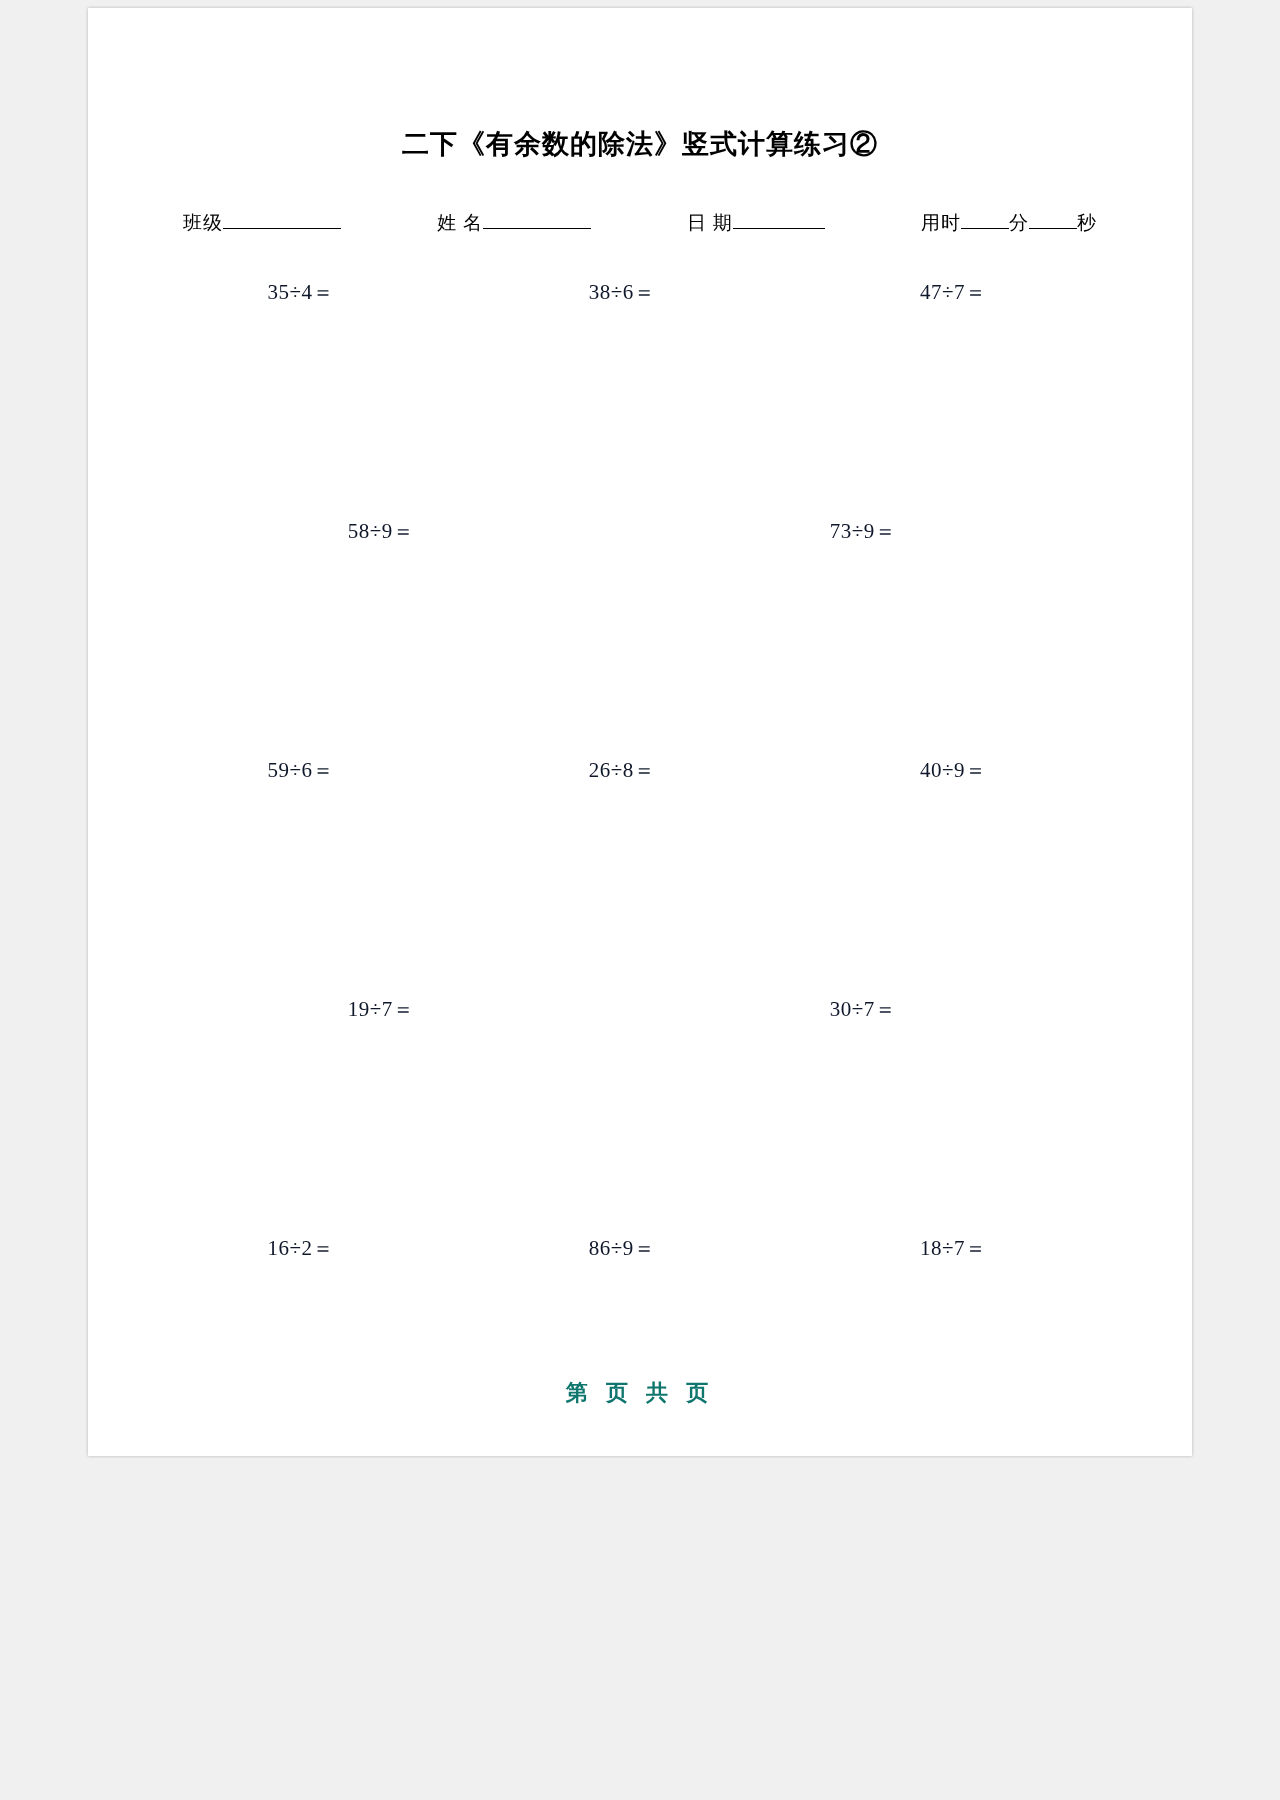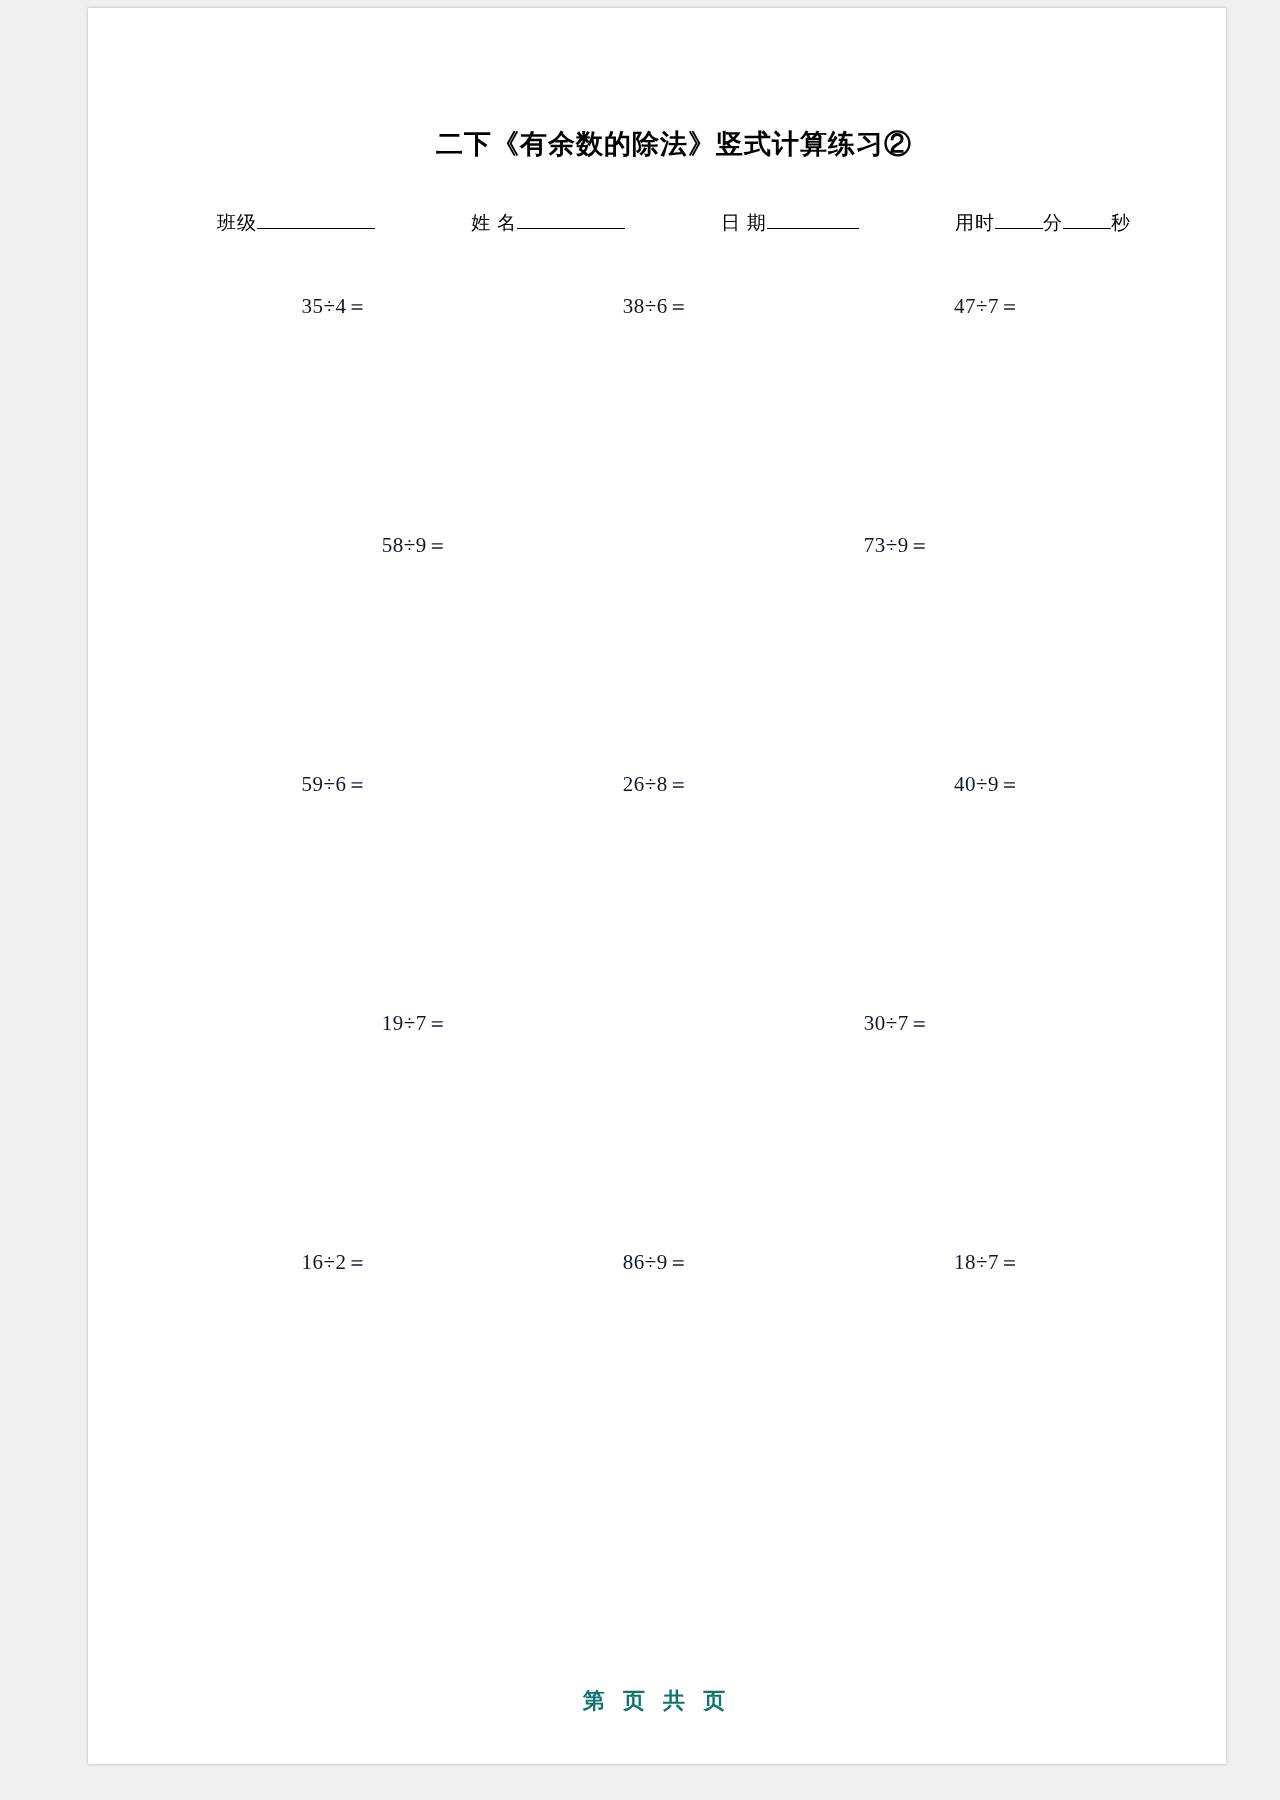--- a/index.html
+++ b/index.html
@@ -10,40 +10,39 @@
   body {
     width: 1280px;
     height: 1800px;
     font-family: "Liberation Serif", "DejaVu Serif", serif;
   }
   .page {
     position: absolute;
     left: 88px;
     top: 8px;
     width: 1104px;
-    height: 1756px;
+    height: 1448px;
     background: #ffffff;
     box-shadow: 0 0 3px rgba(0,0,0,0.25);
     overflow: hidden;
-    padding-left: 34px;
   }
   .title {
     text-align: center;
     font-size: 27px;
     font-weight: bold;
     letter-spacing: 1px;
     margin-top: 118px;
     color: #000;
     font-family: "Liberation Serif", "DejaVu Serif", serif;
   }
   .meta-row {
     display: flex;
     justify-content: space-between;
     align-items: flex-end;
-    margin: 48px 95px 14px 95px;
+    margin: 48px 95px 0 95px;
     font-size: 19px;
     color: #000;
   }
   .meta-item {
     white-space: nowrap;
     letter-spacing: 1px;
   }
   .blank {
     display: inline-block;
     border-bottom: 1px solid #000;

